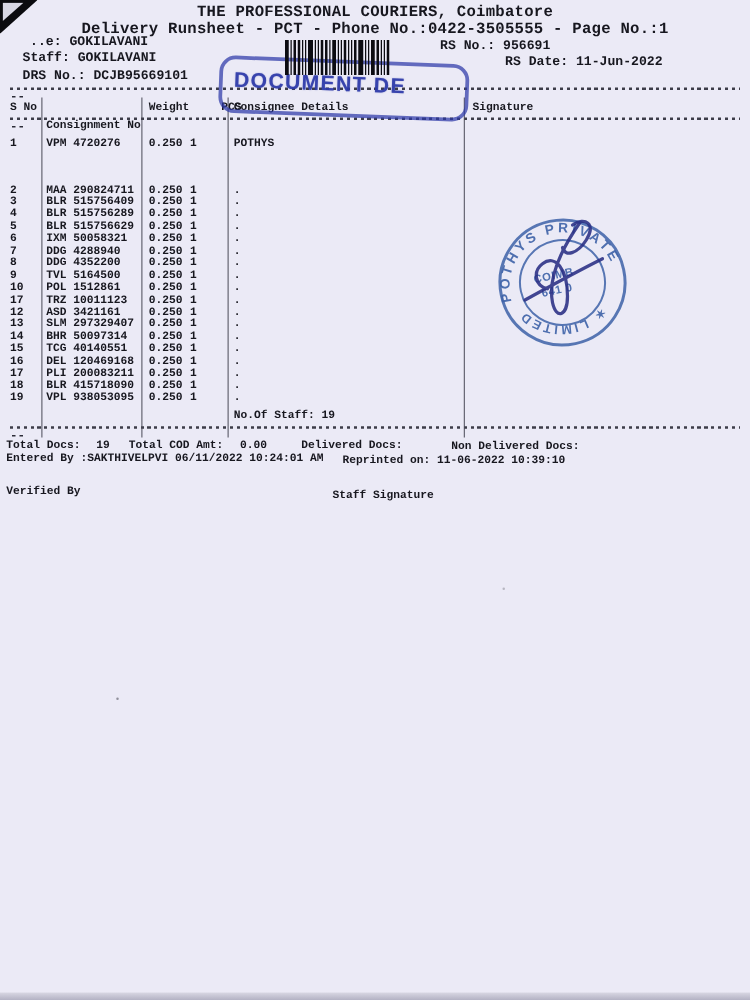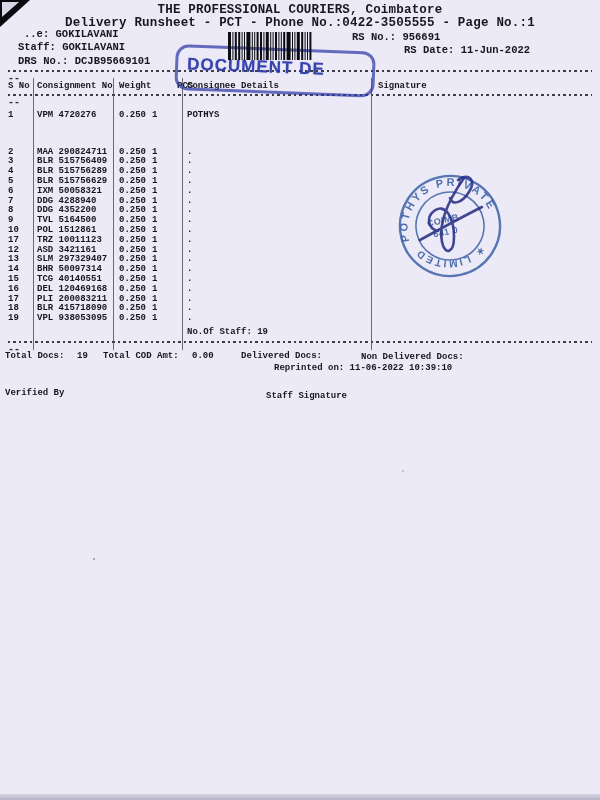--- a/index.html
+++ b/index.html
@@ -104,21 +104,21 @@
     </svg>
 
   <div class="dashline" style="top:70px;"></div>
   <div class="abs dash2" style="left:8px; top:73px;">--</div>
   <div class="dashline" style="top:94px;"></div>
   <div class="abs dash2" style="left:8px; top:97px;">--</div>
   <div class="dashline" style="top:341px;"></div>
   <div class="abs dash2" style="left:8px; top:344px;">--</div>
 
   <div class="abs thead" style="left:8px;   top:81px;">S No</div>
-  <div class="abs thead" style="left:37px;  top:81px;text-align:right;">Consignment No</div>
+  <div class="abs thead" style="left:37px;  top:95px;text-align:right;">Consignment No</div>
   <div class="abs thead" style="left:119px; top:81px;">Weight</div>
   <div class="abs thead" style="left:149px; top:81px;margin-left:28px;">PCS</div>
   <div class="abs thead" style="left:187px; top:81px;">Consignee Details</div>
   <div class="abs thead" style="left:378px; top:81px;">Signature</div>
 
   <div class="vline" style="left:33px;  top:78px; height:272px;"></div>
   <div class="vline" style="left:113px; top:78px; height:272px;"></div>
   <div class="vline" style="left:182px; top:78px; height:272px;"></div>
   <div class="vline" style="left:371px; top:78px; height:272px;"></div>
 
@@ -286,18 +286,19 @@
     </g>
   </svg>
 
   <div class="abs foot" style="left:5px;   top:351px;">Total Docs:</div>
   <div class="abs foot" style="left:77px;  top:351px;">19</div>
   <div class="abs foot" style="left:103px; top:351px;">Total COD Amt:</div>
   <div class="abs foot" style="left:192px; top:351px;">0.00</div>
   <div class="abs foot" style="left:241px; top:351px;">Delivered Docs:</div>
   <div class="abs foot" style="left:361px; top:352px;">Non Delivered Docs:</div>
 
+  <div class="abs foot" style="left:5px;   top:362px;">Entered By :SAKTHIVELPVI 06/11/2022 10:24:01 AM</div>
   <div class="abs foot" style="left:274px; top:363px;">Reprinted on: 11-06-2022 10:39:10</div>
 
   <div class="abs foot" style="left:5px;   top:388px;">Verified By</div>
   <div class="abs foot" style="left:266px; top:391px;">Staff Signature</div>
 
 </div>
 
 </body></html>

